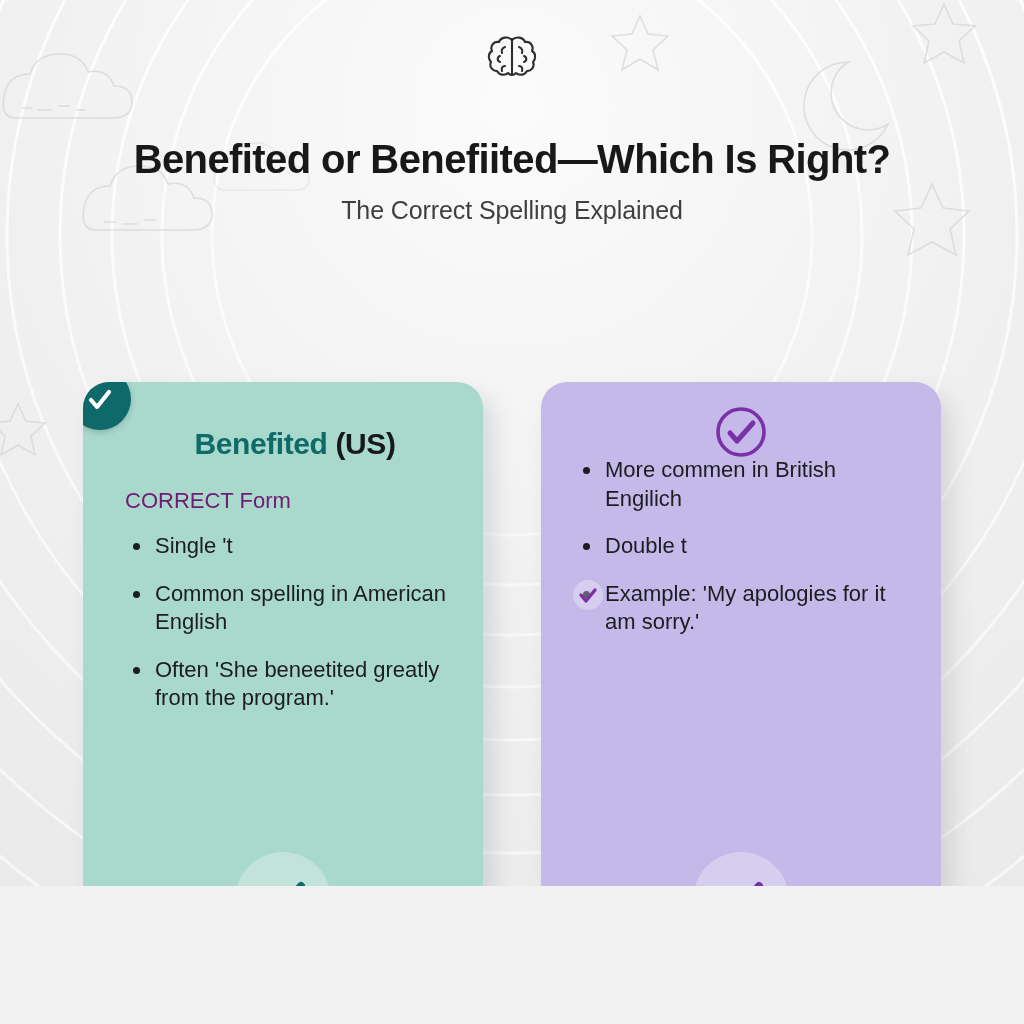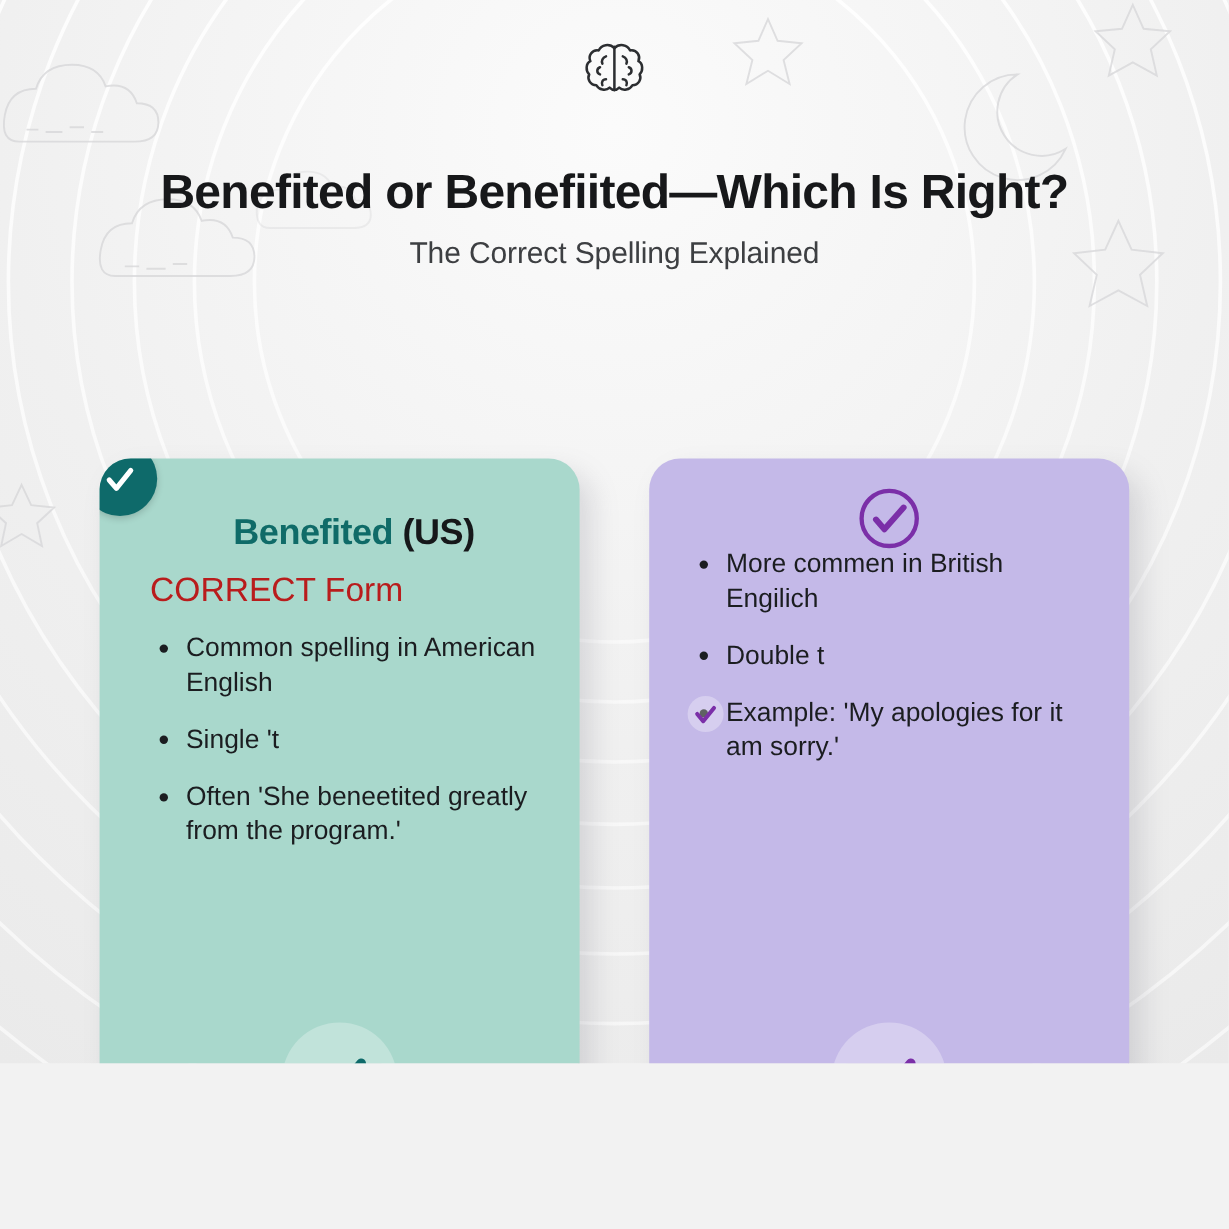--- a/index.html
+++ b/index.html
@@ -124,23 +124,23 @@
     font-weight: bold;
     letter-spacing: -0.4px;
     line-height: 1.2;
   }
   .card-us .card-title { text-align: center; padding-left: 24px; }
   .card-uk .card-title { text-align: center; margin-top: 52px; }
   .word-correct { color: #0f6b68; }
   .word-plain { color: #16181a; }
 
   .card-sub {
-    margin: 14px 0 0 0;
-    font-size: 28px;
-    color: #b91c1c;
+    margin: 26px 0 0 0;
+    font-size: 22px;
+    color: #701a75;
     font-weight: normal;
   }
   .card-us .card-sub { text-align: left; padding-left: 8px; }
   .card-uk .card-sub { text-align: center; margin-top: 22px; }
 
   .bullets {
     list-style: none;
     margin: 18px 0 0 0;
     padding: 0;
   }
@@ -272,25 +272,25 @@
 
       <h2 class="card-title">
         <span class="word-correct">Benefited</span><span class="word-plain"> (US)</span>
       </h2>
 
       <p class="card-sub">CORRECT Form</p>
 
       <ul class="bullets">
         <li class="bullet">
           <span class="dot"></span>
+          <span>Single 't</span>
+        </li>
+        <li class="bullet">
+          <span class="dot"></span>
           <span>Common spelling in American English</span>
-        </li>
-        <li class="bullet">
-          <span class="dot"></span>
-          <span>Single 't</span>
         </li>
         <li class="bullet">
           <span class="dot"></span>
           <span>Often  'She beneetited greatly from the program.'</span>
         </li>
       </ul>
 
       <div class="wm wm-us">
         <svg width="60" height="60" viewBox="0 0 60 60" fill="none" stroke="#0e6a6a" stroke-width="8" stroke-linecap="round" stroke-linejoin="round">
           <path d="M13 31 l12 13 l23 -28"></path>

